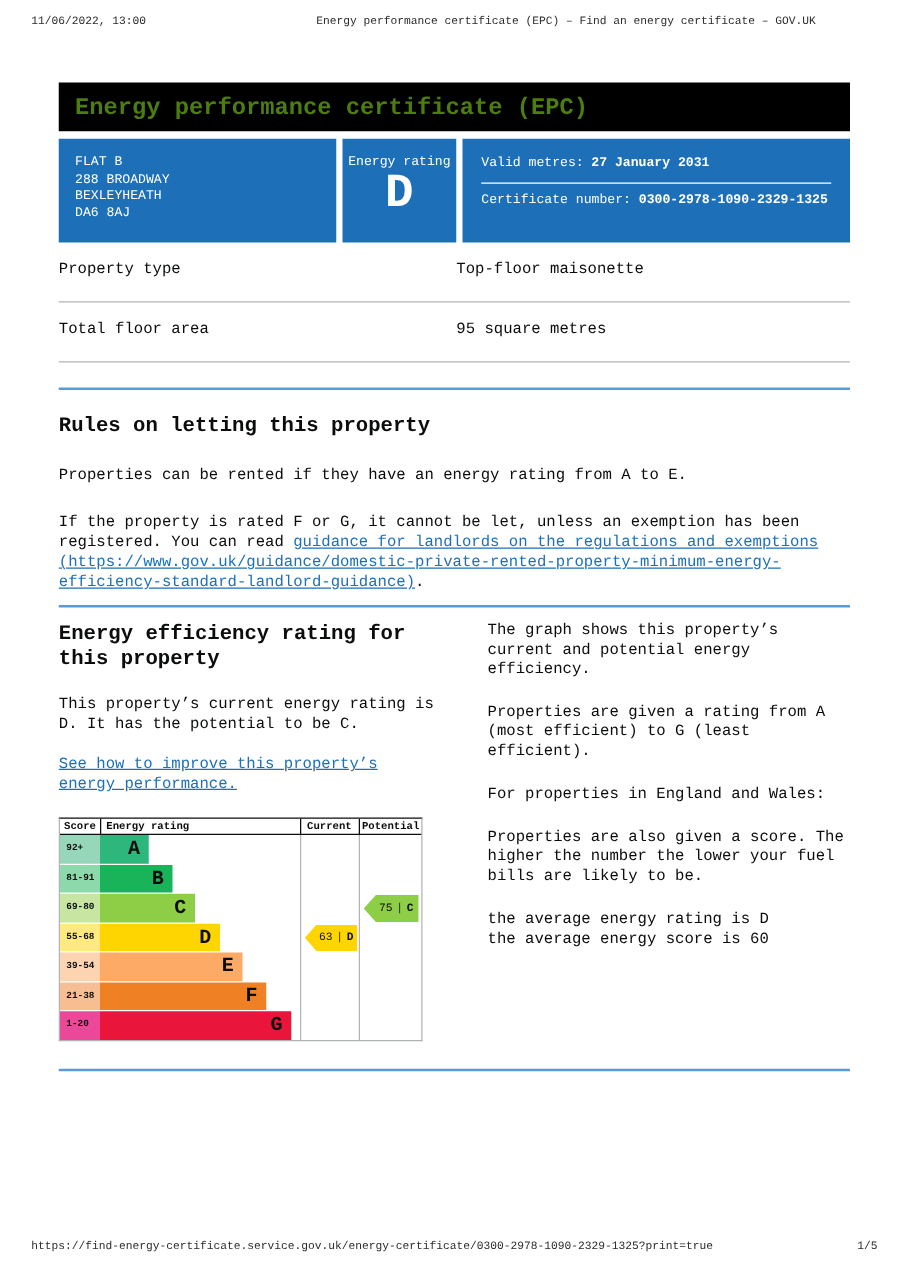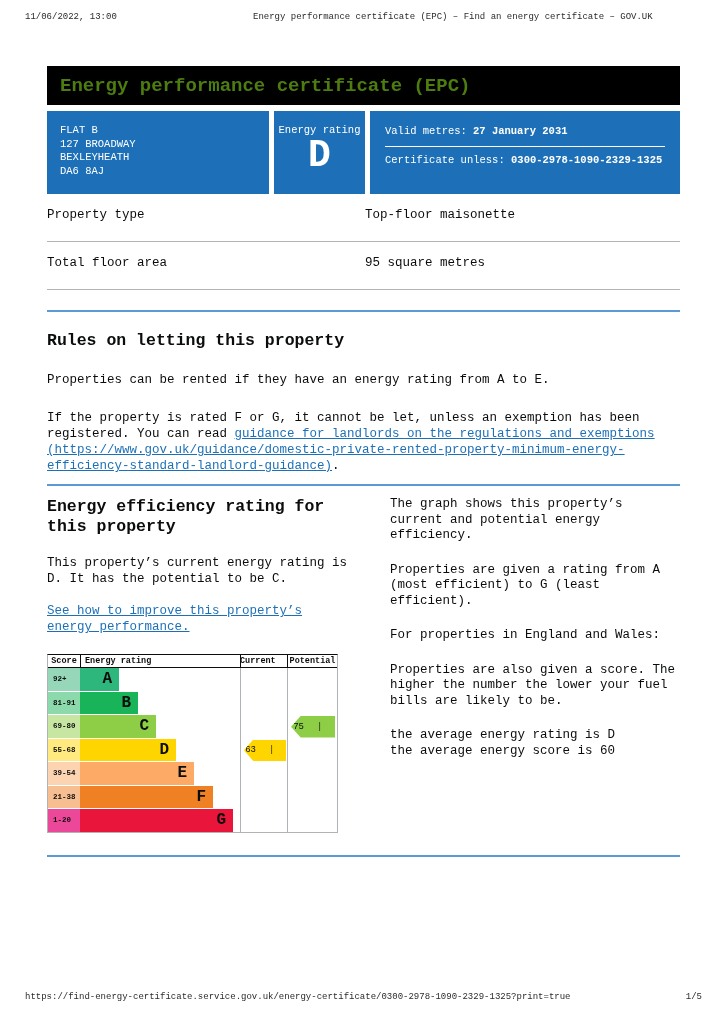--- a/index.html
+++ b/index.html
@@ -52,68 +52,68 @@
   .eff-right p { font-size:12.5px; line-height:15.5px; margin-bottom:19px; }
   .eff-right .avg { font-size:12.5px; line-height:15.5px; }
   
   .epc { position:absolute; left:47px; top:654px; width:291px; height:179px;
          border:1px solid #b1b4b6; border-top:1px solid #0b0c0c; background:#fff; }
   .epc-header { position:absolute; left:0; top:0; width:100%; height:13px;
                 border-bottom:1px solid #0b0c0c; font-size:8.5px; font-weight:bold; }
   .epc-header span { position:absolute; top:1px; }
   .h-score { left:0; width:32px; text-align:center; }
   .h-rating { left:37px; }
-  .h-current { left:192px; width:47px; text-align:left; }
+  .h-current { left:192px; width:47px; text-align:center; }
   .h-potential { left:239px; width:51px; text-align:center; }
   .epc-rows { position:absolute; left:0; top:13px; width:100%; }
   .epc-row { position:relative; height:23.5px; }
   .epc-score { position:absolute; left:0; top:0; width:32px; height:22.5px;
                font-size:7.5px; font-weight:bold; display:flex; align-items:center; padding-left:5px; }
   .epc-bar { position:absolute; left:32px; top:0; height:22.5px;
              display:flex; align-items:center; justify-content:flex-end;
              padding-right:7px; font-size:16px; font-weight:bold; }
   .vline { position:absolute; top:13px; bottom:0; width:1px; background:#b1b4b6; }
   .hvline { position:absolute; top:0; height:13px; width:1px; background:#0b0c0c; }
   .arrow { position:absolute; height:21.5px; display:flex; align-items:center; justify-content:center;
-           gap:13px; font-size:9px; padding-left:8px;
+           gap:3px; font-size:9px; padding-left:8px;
            clip-path:polygon(0 50%, 22% 0, 100% 0, 100% 100%, 22% 100%); }
   .arrow .band { font-weight:bold; }
   .arrow .sep { opacity:.85; }
 </style>
 </head>
 <body>
 
 <div class="page">
 
   <span class="print-meta" id="print-datetime">11/06/2022, 13:00</span>
   <span class="print-meta" id="print-title">Energy performance certificate (EPC) – Find an energy certificate – GOV.UK</span>
 
   <div class="banner">
     <h1>Energy performance certificate (EPC)</h1>
   </div>
 
   <div class="summary">
     <div class="panel panel-address">
       <div>FLAT B</div>
-      <div>127 BROADWAY</div>
+      <div>288 BROADWAY</div>
       <div>BEXLEYHEATH</div>
       <div>DA6 8AJ</div>
     </div>
     <div class="panel panel-rating">
       <div class="lbl">Energy rating</div>
       <div class="big">D</div>
     </div>
     <div class="panel panel-valid">
       <div class="row1">
         <span class="lbl">Valid metres:</span>
         <b>27 January 2031</b>
       </div>
       <div class="wline"></div>
       <div class="row2">
-        <span>Certificate unless:</span>
+        <span>Certificate number:</span>
         <b>0300-2978-1090-2329-1325</b>
       </div>
     </div>
   </div>
 
   <div class="ptable">
     <div class="prow">
       <span class="plabel">Property type</span>
       <span class="pvalue">Top-floor maisonette</span>
     </div>

